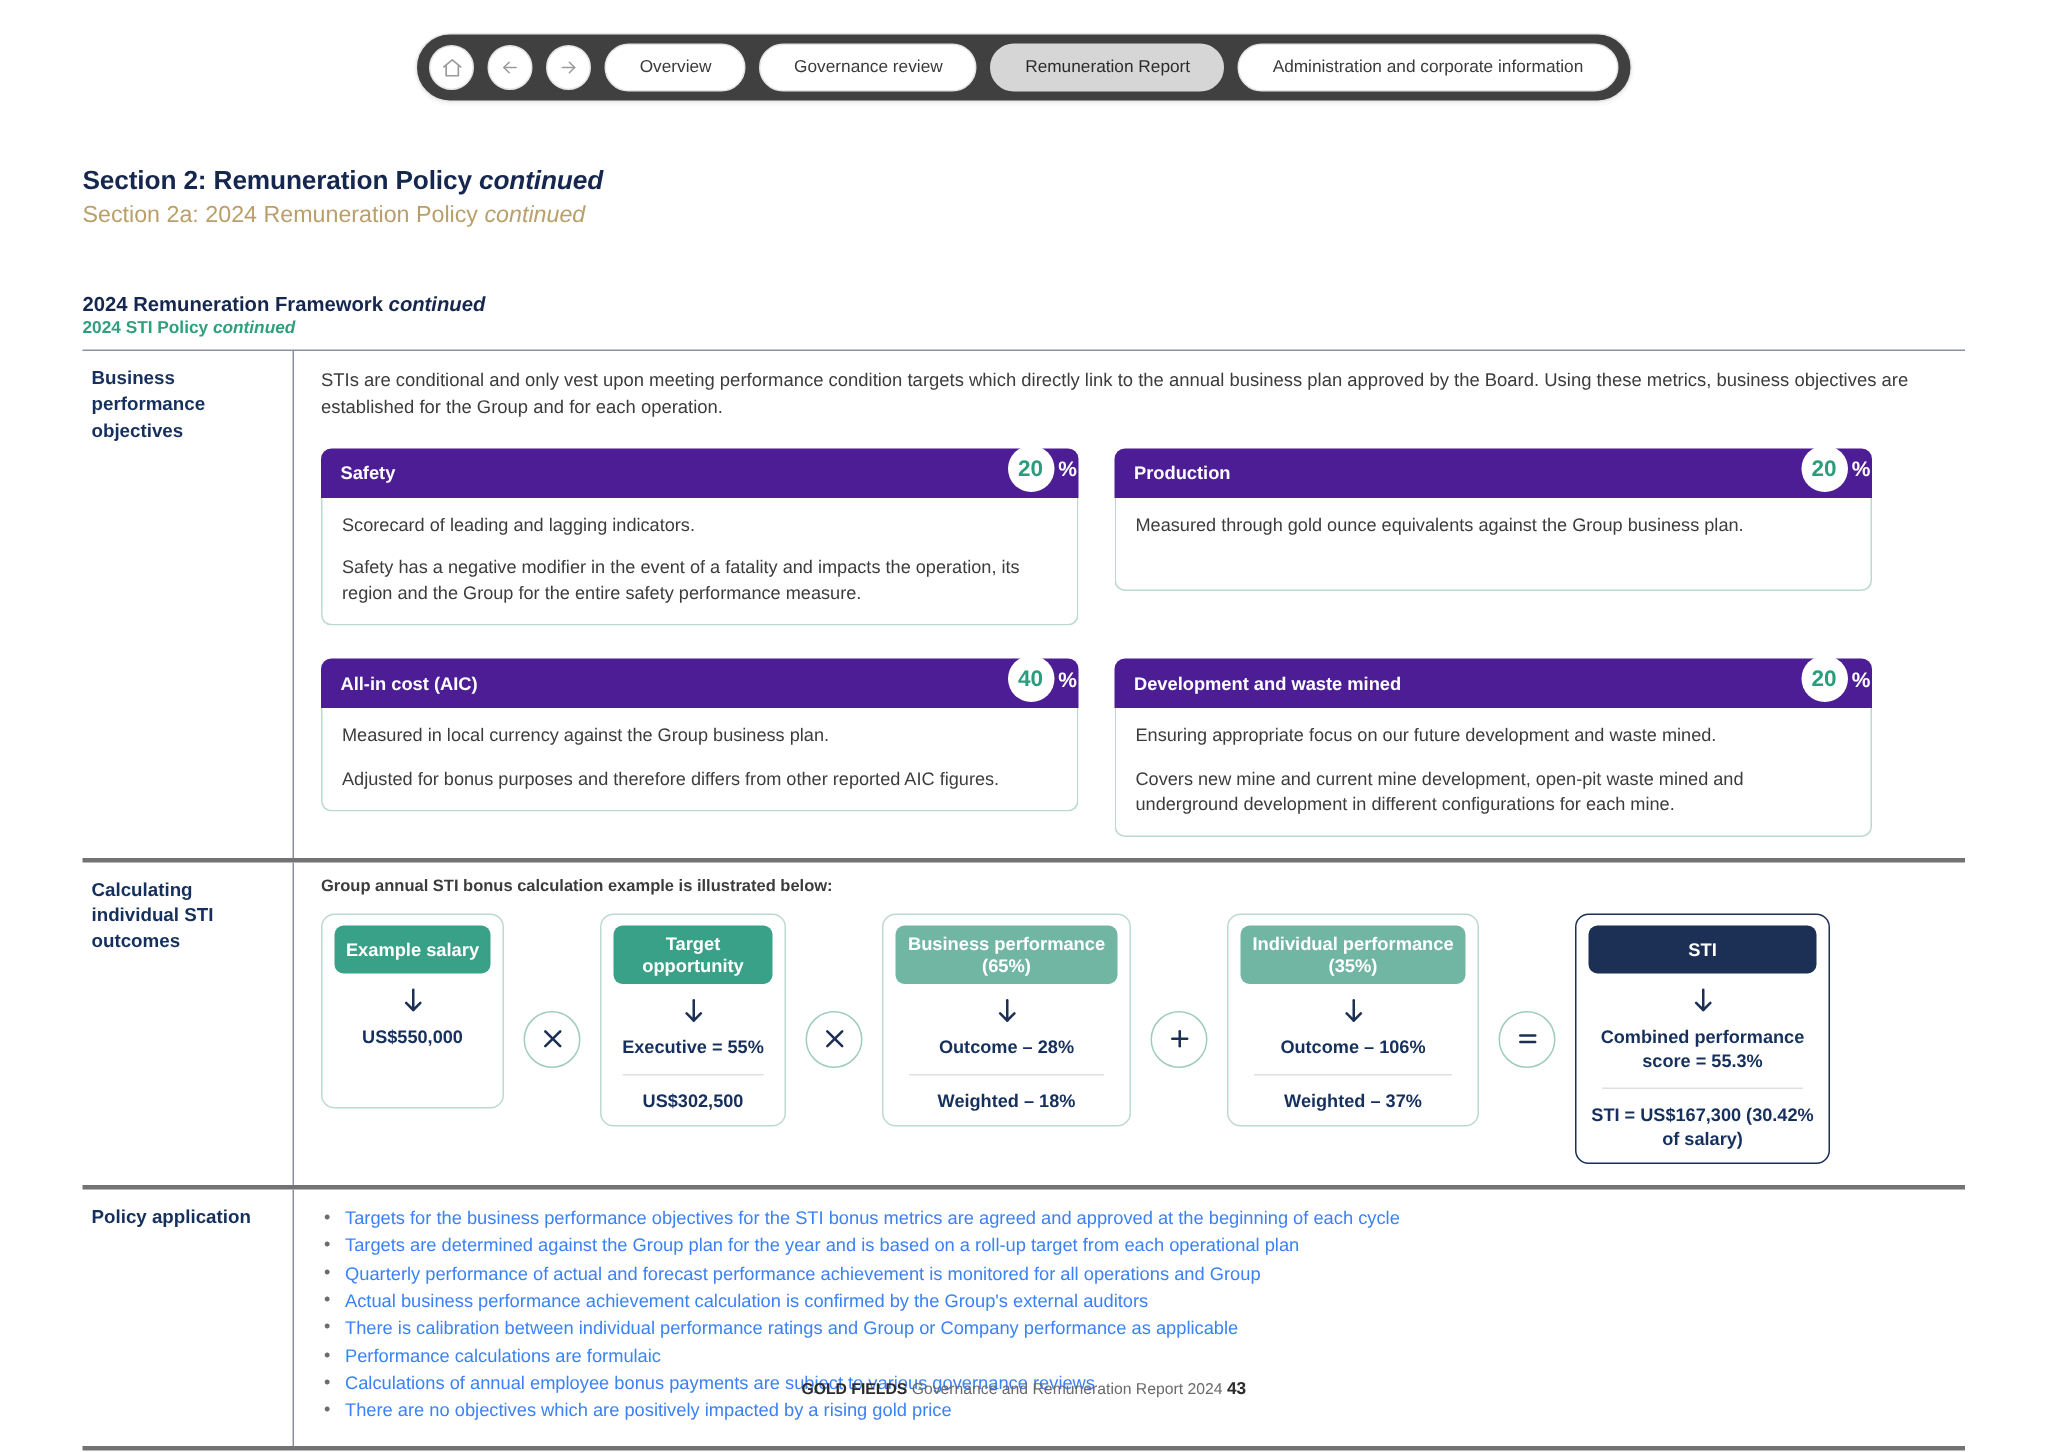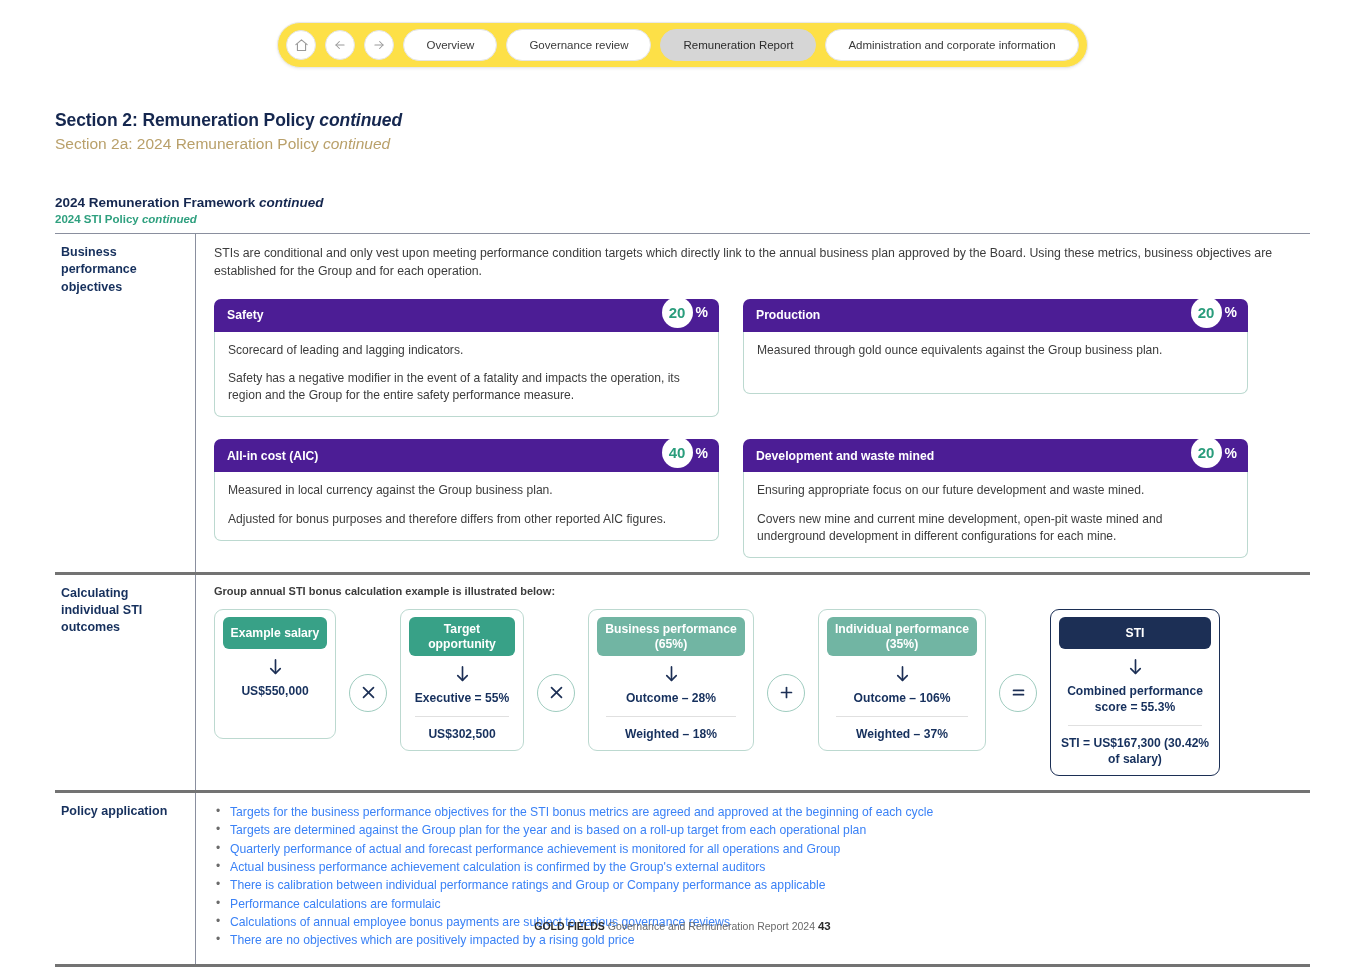--- a/index.html
+++ b/index.html
@@ -8,21 +8,21 @@
     background: #ffffff;
     font-family: "Liberation Sans", sans-serif;
     color: #20305a;
     overflow: hidden;
   }
 
   
   .nav-wrap { width: 100%; display: flex; justify-content: center; padding-top: 22px; }
   .nav-bar {
     display: flex; align-items: center; gap: 9px;
-    background: #fde047;
+    background: #404040;
     border: 1px solid #e9e9e9;
     border-radius: 26px;
     padding: 6px 8px;
     box-shadow: 0 1px 3px rgba(0,0,0,0.07);
   }
   .nav-circle {
     width: 30px; height: 30px; border-radius: 50%;
     border: 1px solid #e4e4e4; background: #fff;
     display: flex; align-items: center; justify-content: center;
     color: #9a9a9a;
@@ -69,21 +69,21 @@
 
   
   .cards { display: flex; flex-wrap: wrap; gap: 22px 24px; margin-top: 18px; }
   .card { width: 505px; }
   .card-head {
     background: #4c1d95; border-radius: 7px 7px 0 0;
     height: 33px; display: flex; align-items: center;
     padding: 0 14px 0 13px; position: relative;
   }
   .card-title { font-size: 12.2px; font-weight: bold; color: #ffffff; }
-  .card-pct { position: absolute; right: 11px; top: -2px; display: flex; align-items: center; gap: 3px; }
+  .card-pct { position: absolute; right: 1px; top: -2px; display: flex; align-items: center; gap: 3px; }
   .pct-circle {
     width: 31px; height: 31px; border-radius: 50%;
     background: #ffffff; display: flex; align-items: center; justify-content: center;
     font-size: 15px; font-weight: bold; color: #2a9d7c; line-height: 1;
   }
   .pct-sign { font-size: 14px; font-weight: bold; color: #ffffff; }
   .card-body {
     border: 1px solid #bcd9d0; border-top: none;
     border-radius: 0 0 7px 7px;
     padding: 10px 13px 12px 13px;

